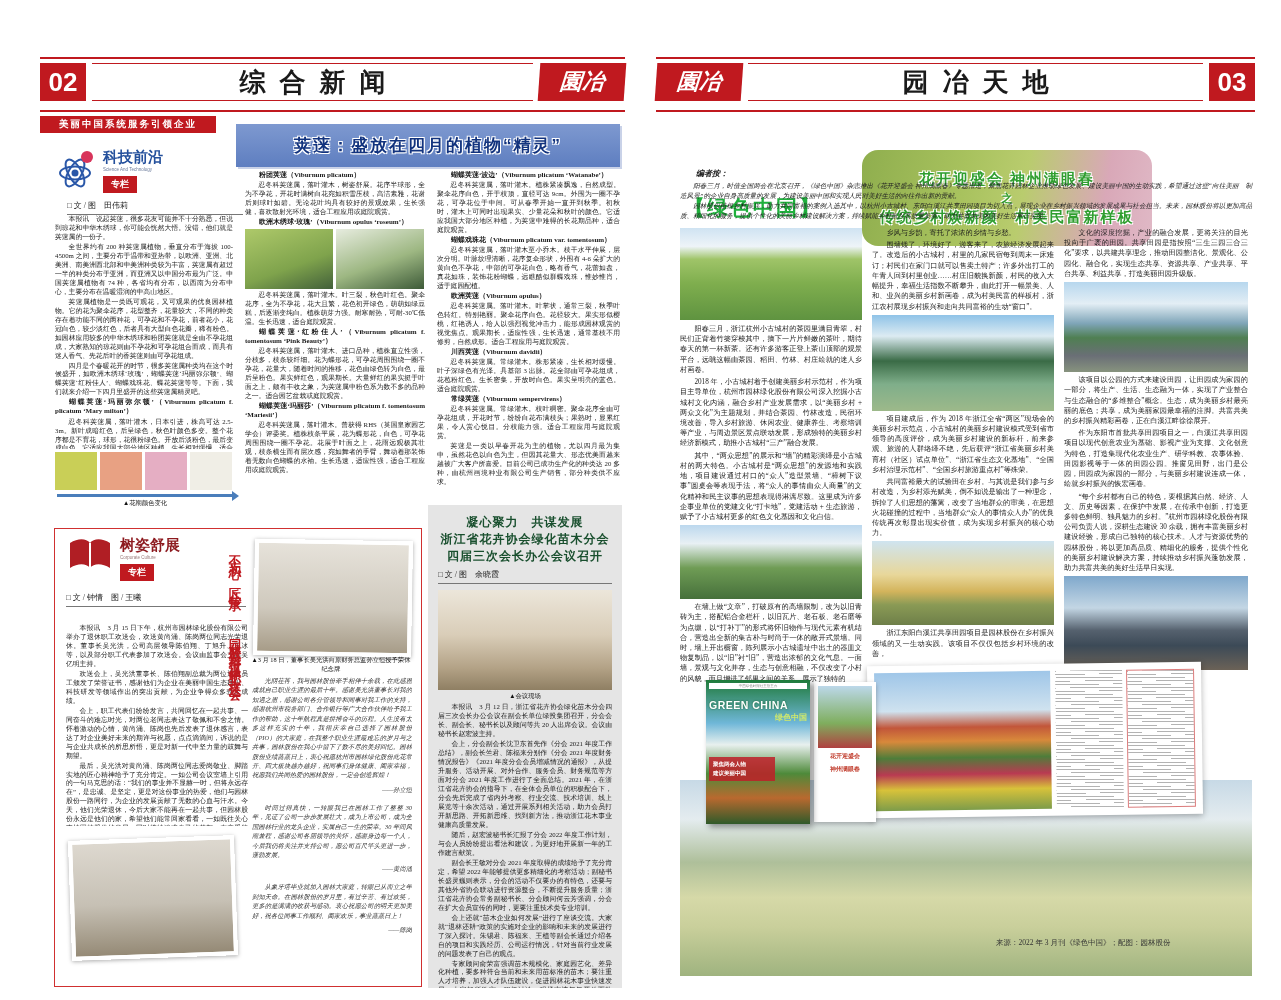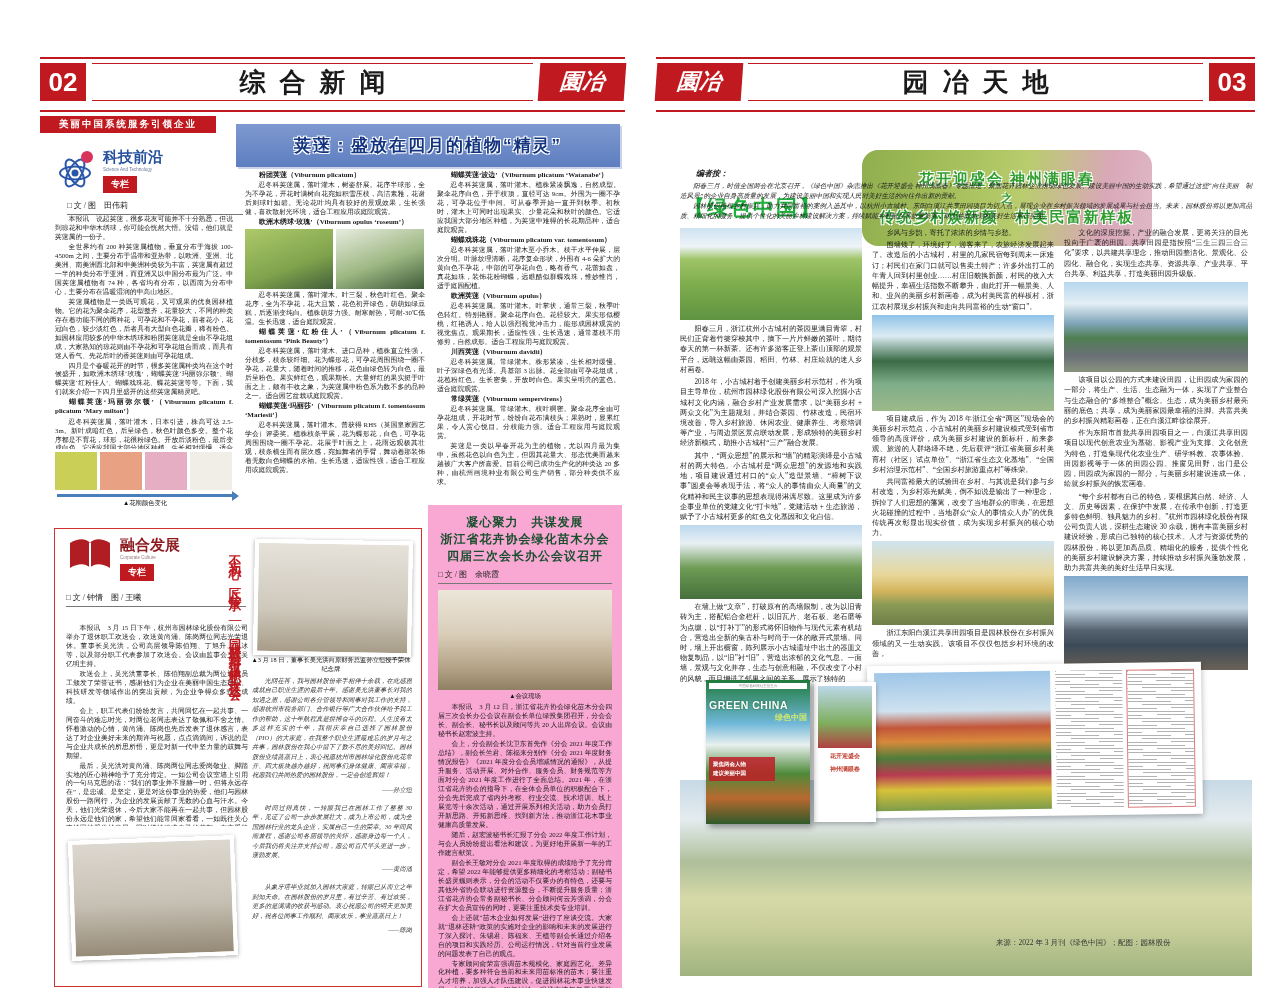--- a/index.html
+++ b/index.html
@@ -49,21 +49,21 @@
   .phb{border:4px solid #fff;box-shadow:0 1px 4px rgba(0,0,0,.35);}
   .strip{display:flex;gap:3px;}
   .strip div{width:42px;height:38px;}
   .arrow{height:3px;background:#4a7ebb;margin:4px 2px 0;position:relative;}
   .arrow:after{content:"";position:absolute;right:-6px;top:-3.5px;border-left:7px solid #4a7ebb;border-top:5px solid transparent;border-bottom:5px solid transparent;}
 
   
   .frame{position:absolute;left:14px;top:476px;width:366px;height:457px;border:1.5px solid #d03030;}
   .vhead{position:absolute;left:186px;top:493px;height:420px;writing-mode:vertical-rl;text-orientation:upright;
          color:#c0191f;font:bold 12.5px "Liberation Serif",serif;letter-spacing:4px;}
-  .greenbox{position:absolute;left:388px;top:453px;width:194px;height:483px;background:#f9a8d4;box-sizing:border-box;padding:9px 10px;overflow:hidden;}
+  .greenbox{position:absolute;left:388px;top:453px;width:194px;height:483px;background:#e5e5e5;box-sizing:border-box;padding:9px 10px;overflow:hidden;}
   .gb-title{font:bold 12px "Liberation Serif",serif;color:#194f2e;text-align:center;line-height:1.4;letter-spacing:1px;}
 
   
   .greentag{position:absolute;left:28px;top:142px;font:bold 21px "Liberation Sans",sans-serif;color:#1faf3c;letter-spacing:2px;}
   .banner{position:absolute;left:206px;top:98px;width:290px;height:96px;border-radius:16px;
           background:linear-gradient(100deg,#8fae4e,#a8c25e 35%,#b9cc6e 55%,#d9a8b8 82%,#e0b9c6);
           display:flex;flex-direction:column;align-items:center;justify-content:center;gap:2px;}
   .banner .b1{font:bold 15px "Liberation Sans",sans-serif;color:#2f9e2f;letter-spacing:2px;
           text-shadow:1px 1px 0 #fff,-1px -1px 0 #fff,1px -1px 0 #fff,-1px 1px 0 #fff;}
   .banner .b2{font:bold 11px "Liberation Sans",sans-serif;color:#2f9e2f;text-shadow:1px 1px 0 #fff,-1px -1px 0 #fff;}
@@ -182,21 +182,21 @@
 
     <div class="frame"></div>
     <div class="collogo" style="left:28px;top:486px;">
       <span>
         <svg width="44" height="34" viewBox="0 0 44 34">
             <path d="M2 5 C10 0 18 0 22 5 C26 0 34 0 42 5 L42 30 C34 25 26 25 22 30 C18 25 10 25 2 30 Z" fill="#b01e24"></path>
             <path d="M22 5 L22 30" stroke="#fff" stroke-width="2"></path>
           </svg>
       </span>
       <span>
-        <div class="tt red">融合发展</div>
+        <div class="tt red">树姿舒展</div>
         <div class="st" style="color:#9a7a7a;">Corporate Culture</div>
         <span class="tag">专栏</span>
       </span>
     </div>
     <div class="byline" style="position:absolute;left:26px;top:540px;width:180px;">□ 文 / 钟情　图 / 王曦</div>
     <div class="col" style="left:26px;top:572px;width:182px;height:202px;">
       <p class="p">本报讯　3 月 15 日下午，杭州市园林绿化股份有限公司举办了退休职工欢送会，欢送黄尚涌、陈岗两位同志光荣退休。董事长吴光洪，公司高层领导陈伯翔、丁旭升、王冰等，以及部分职工代表参加了欢送会。会议由监事会主席吴亿明主持。</p>
       <p class="p">欢送会上，吴光洪董事长、陈伯翔副总裁为两位退休员工颁发了荣誉证书，感谢他们为企业在美丽中国生态建设、科技研发等领域作出的突出贡献，为企业争得众多骄人成绩。</p>
       <p class="p">会上，职工代表们纷纷发言，共同回忆在一起共事、一同奋斗的难忘时光，对两位老同志表达了敬佩和不舍之情。怀着激动的心情，黄尚涌、陈岗也先后发表了退休感言，表达了对企业美好未来的期许与祝愿，点点滴滴间，诉说的是与企业共成长的所思所悟，更是对新一代中坚力量的鼓舞与期望。</p>
       <p class="p">最后，吴光洪对黄尚涌、陈岗两位同志爱岗敬业、脚踏实地的匠心精神给予了充分肯定。一如公司会议室墙上引用的一句马克思的话：“我们的事业并不显赫一时，但将永远存在”，是忠诚、是坚定，更是对这份事业的热爱，他们与园林股份一路同行，为企业的发展贡献了无数的心血与汗水。今天，他们光荣退休，今后大家不能再在一起共事，但园林股份永远是他们的家，希望他们能常回家看看，一如既往关心支持园林股份的发展，同时继续追求自己的梦想，在享受悠闲退休生活的同时，发挥余热，为社会做出更多力所能及的贡献。</p>

